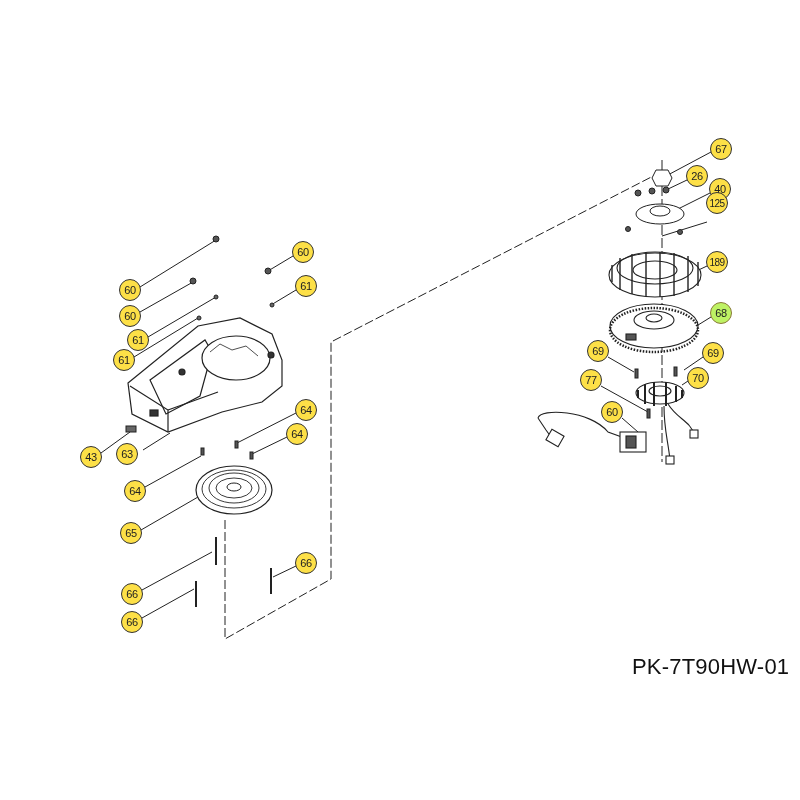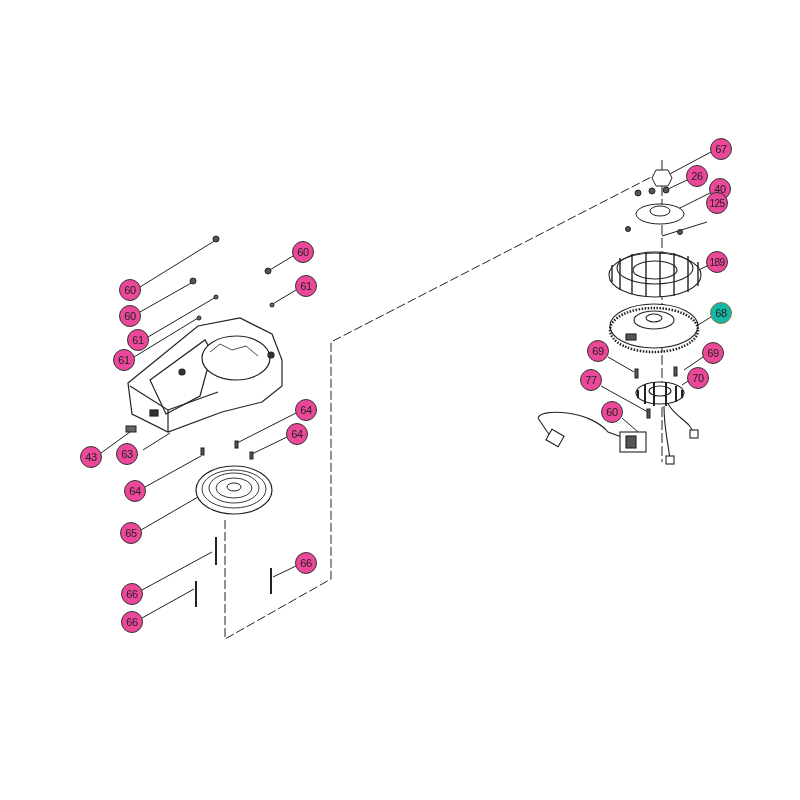--- a/index.html
+++ b/index.html
@@ -1,21 +1,21 @@
 <!DOCTYPE html>
 <html><head>
 <meta charset="utf-8">
 <style>
   html, body { margin:0; padding:0; background:#ffffff; }
   #stage { position:relative; width:800px; height:800px; background:#ffffff; overflow:hidden; font-family:"Liberation Sans", sans-serif; }
   svg#art { position:absolute; left:0; top:0; }
-  .callout { position:absolute; width:22px; height:22px; border:1.3px solid #333; border-radius:50%; background:#ec4899; box-sizing:border-box;
+  .callout { position:absolute; width:22px; height:22px; border:1.3px solid #333; border-radius:50%; background:#fde047; box-sizing:border-box;
              font-size:11px; color:#222; display:flex; align-items:center; justify-content:center; letter-spacing:-0.3px; }
   .callout.three { font-size:10px; letter-spacing:-0.5px; }
-  .callout.hl { background:#14b8a6; border-color:#8a7a3a; }
+  .callout.hl { background:#bef264; border-color:#8a7a3a; }
   .code { position:absolute; left:632px; top:654px; font-size:22px; color:#111; letter-spacing:0.2px; }
 </style>
 </head>
 <body>
 
 <div id="stage">
 
   <svg id="art" width="800" height="800" viewBox="0 0 800 800">
     <g fill="none" stroke="#222" stroke-width="1">
 
@@ -211,13 +211,14 @@
   <div class="callout" style="left:687px;top:367px">
       <span>70</span>
     </div>
   <div class="callout" style="left:580px;top:369px">
       <span>77</span>
     </div>
   <div class="callout" style="left:601px;top:401px">
       <span>60</span>
     </div>
 
+  <div class="code">PK-7T90HW-01</div>
 </div>
 
 </body></html>

